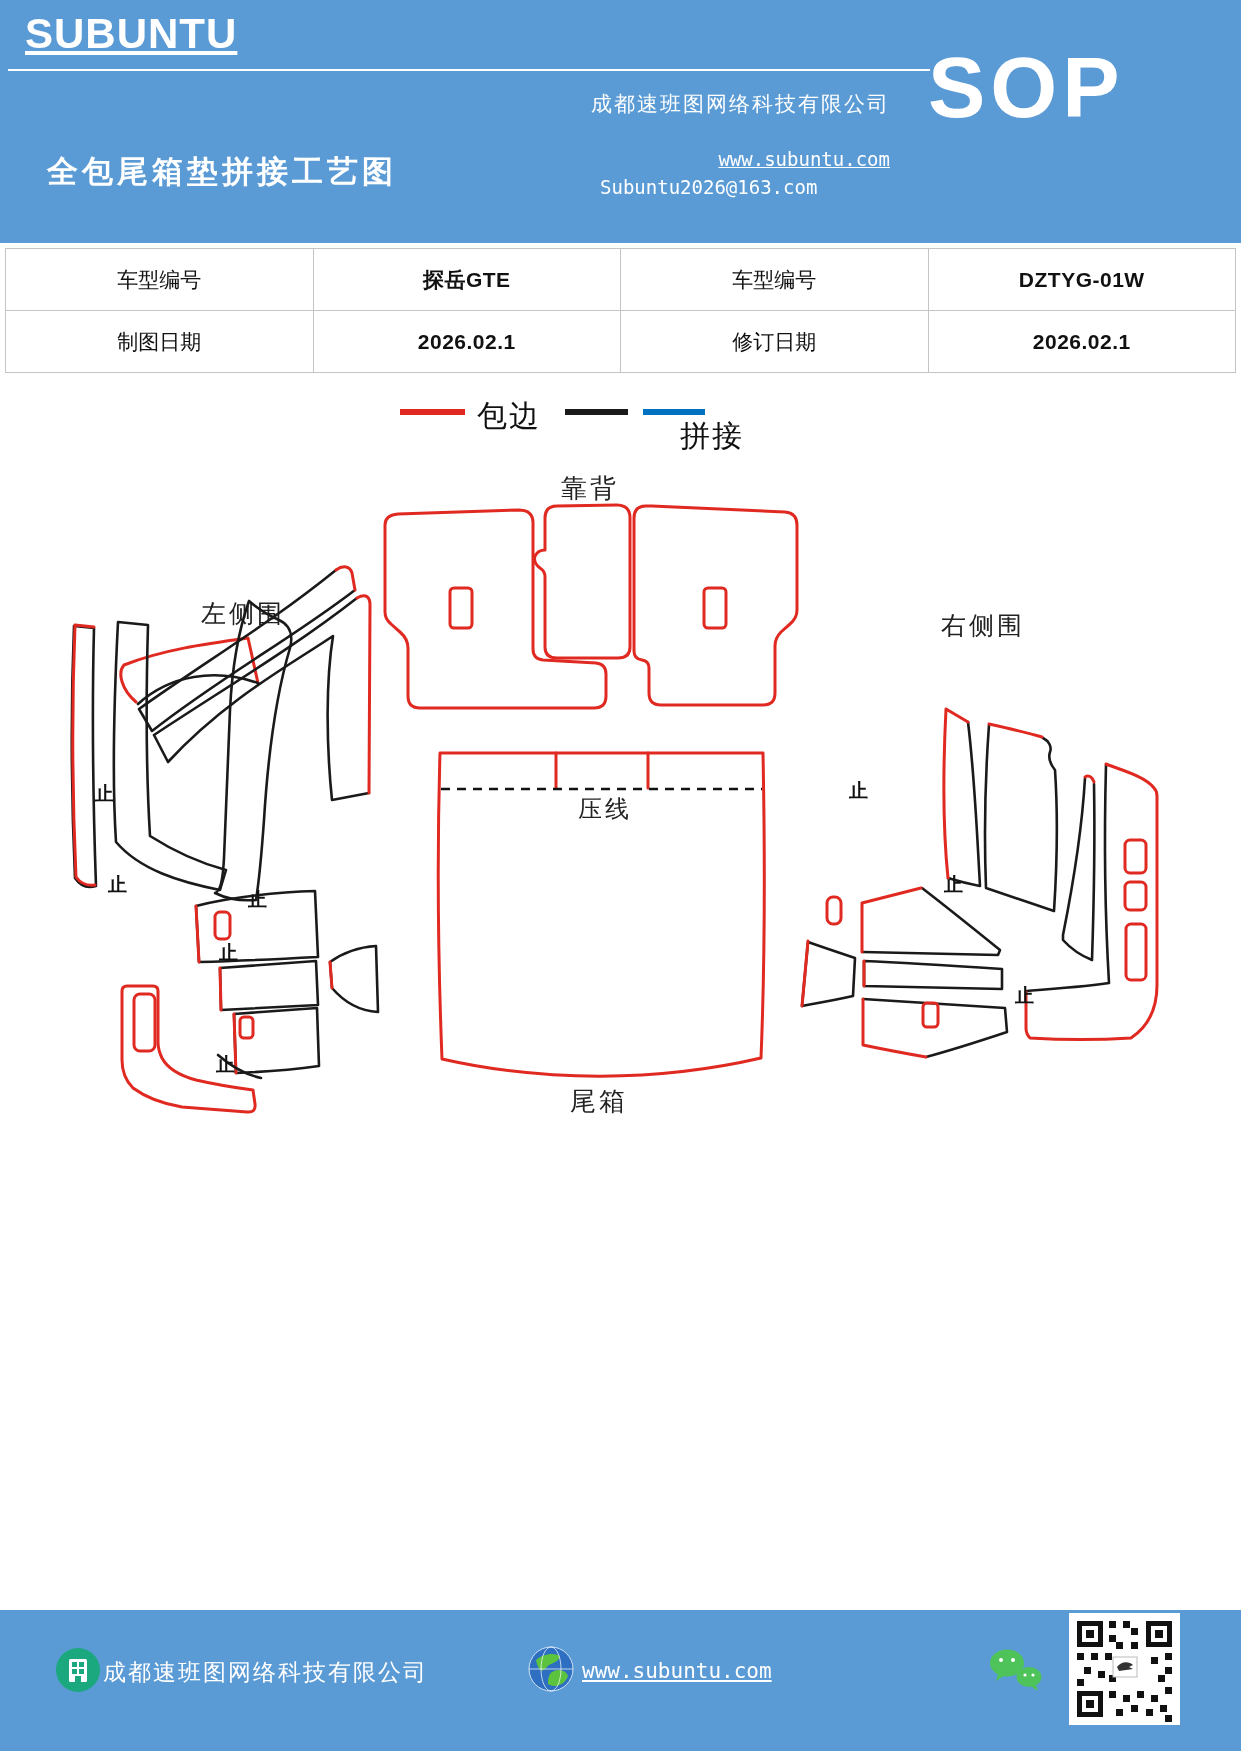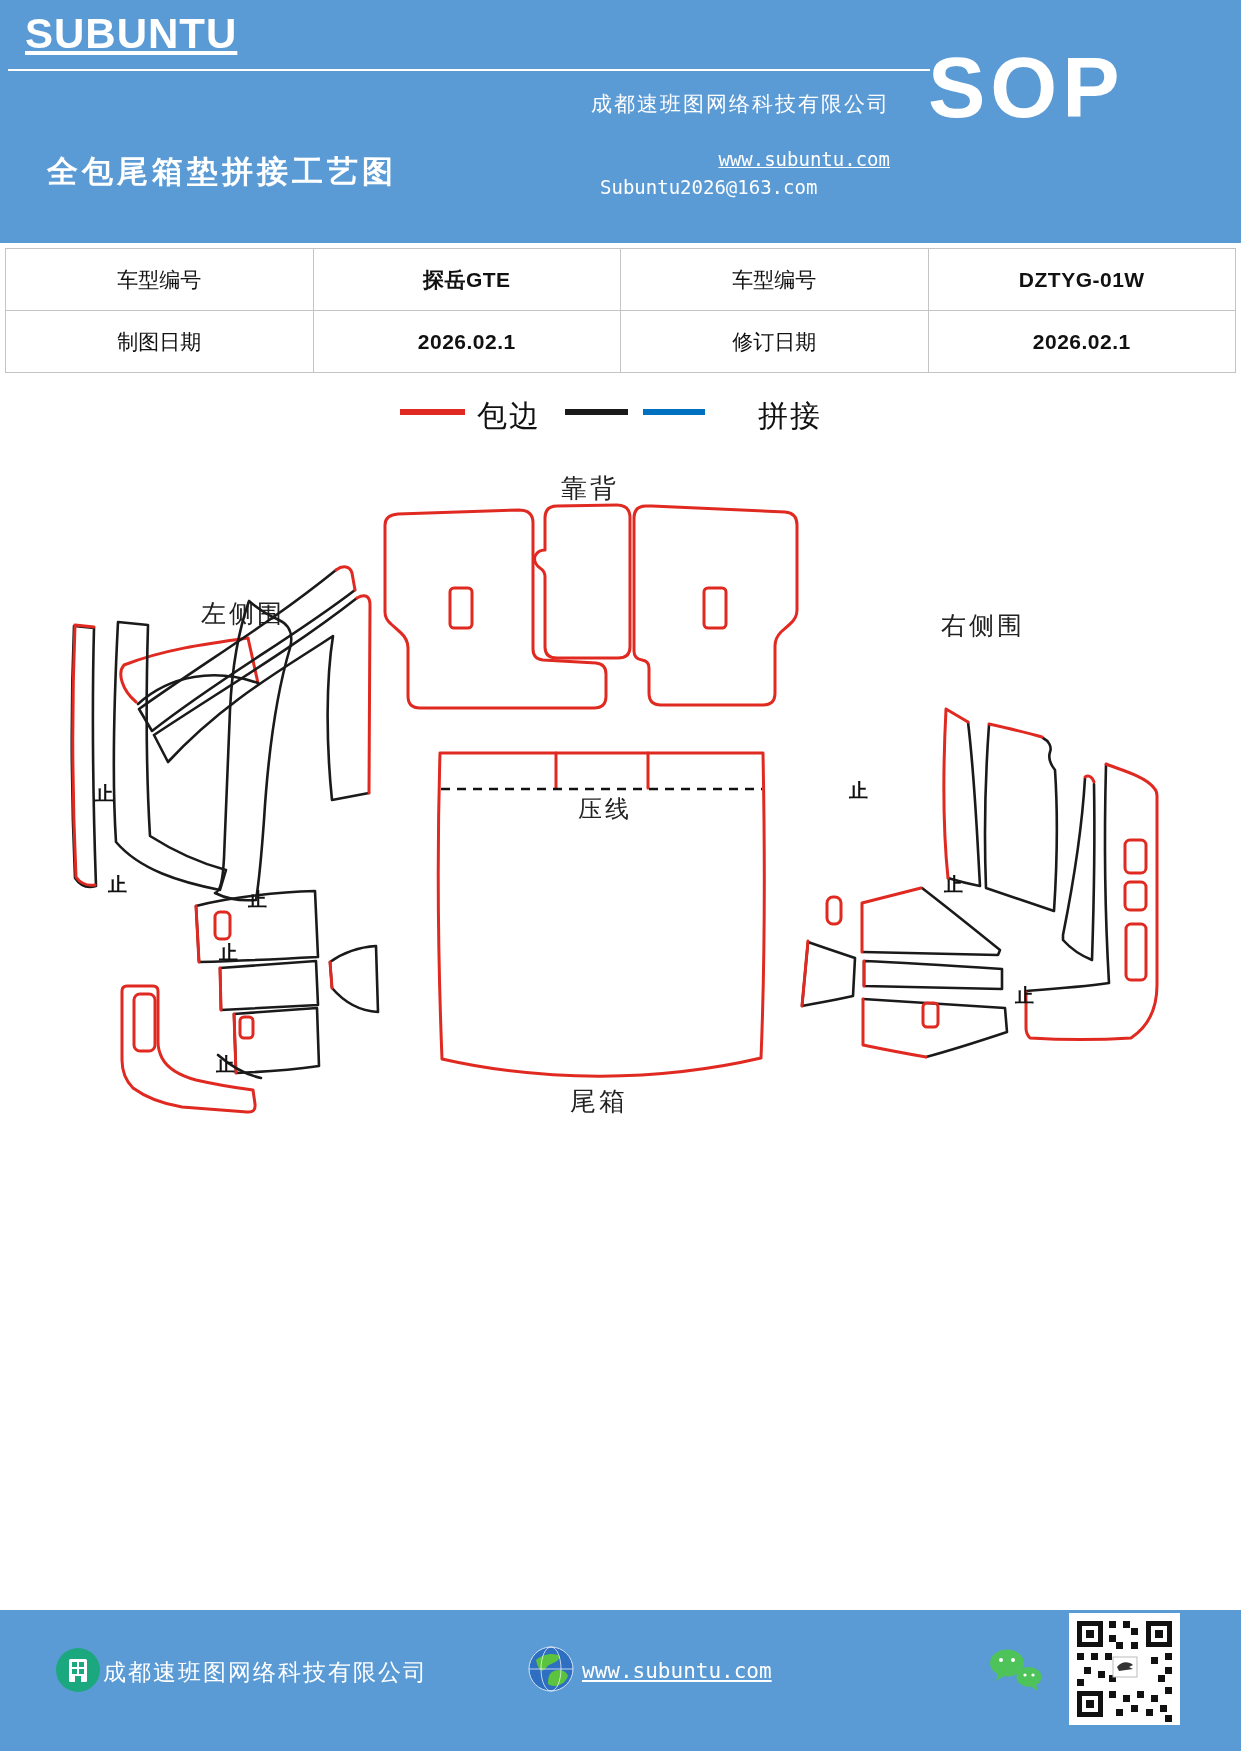--- a/index.html
+++ b/index.html
@@ -72,21 +72,21 @@
       <td>修订日期</td>
       <td class="val">2026.02.1</td>
     </tr>
   </tbody>
     </table>
 
   <div class="lg-swatch" style="left:400px;width:65px;background:#E02A21;"></div>
   <div class="lg-label" style="left:477px;">包边</div>
   <div class="lg-swatch" style="left:565px;width:63px;background:#1A1A1A;"></div>
   <div class="lg-swatch" style="left:643px;width:62px;background:#0070C0;"></div>
-  <div class="lg-label" style="left:758px;">拼接</div>
+  <div class="lg-label" style="left:680px;margin-top:20px;">拼接</div>
 
   <svg class="diagram" viewBox="0 430 1241 706">
 
     <g>
       <text class="dlabel" x="561" y="497">靠背</text>
       <path class="red" d="M398,514 L519,510 Q533,510 533,523 L533,649 Q533,659 543,660 L596,663 Q606,664 606,674 L606,696 Q606,708 594,708 L420,708 Q408,708 408,696 L408,648 Q408,639 400,632 L391,624 Q385,619 385,612 L385,525 Q385,515 398,514 Z"></path>
       <rect class="red" x="450" y="588" width="22" height="40" rx="4"></rect>
       <path class="red" d="M557,506 L617,505 Q630,505 630,518 L630,647 Q630,658 618,658 L557,658 Q545,658 545,647 L545,577 Q545,571 540,568 Q533,563 535,556 Q538,550 545,550 L545,518 Q545,506 557,506 Z"></path>
       <path class="red" d="M652,506 L785,512 Q797,513 797,525 L797,610 Q797,618 790,624 L781,632 Q775,638 775,646 L775,693 Q775,705 763,705 L661,705 Q649,705 649,693 L649,668 Q649,661 642,660 Q634,659 634,651 L634,518 Q634,506 646,506 Z"></path>
       <rect class="red" x="704" y="588" width="22" height="40" rx="4"></rect>

